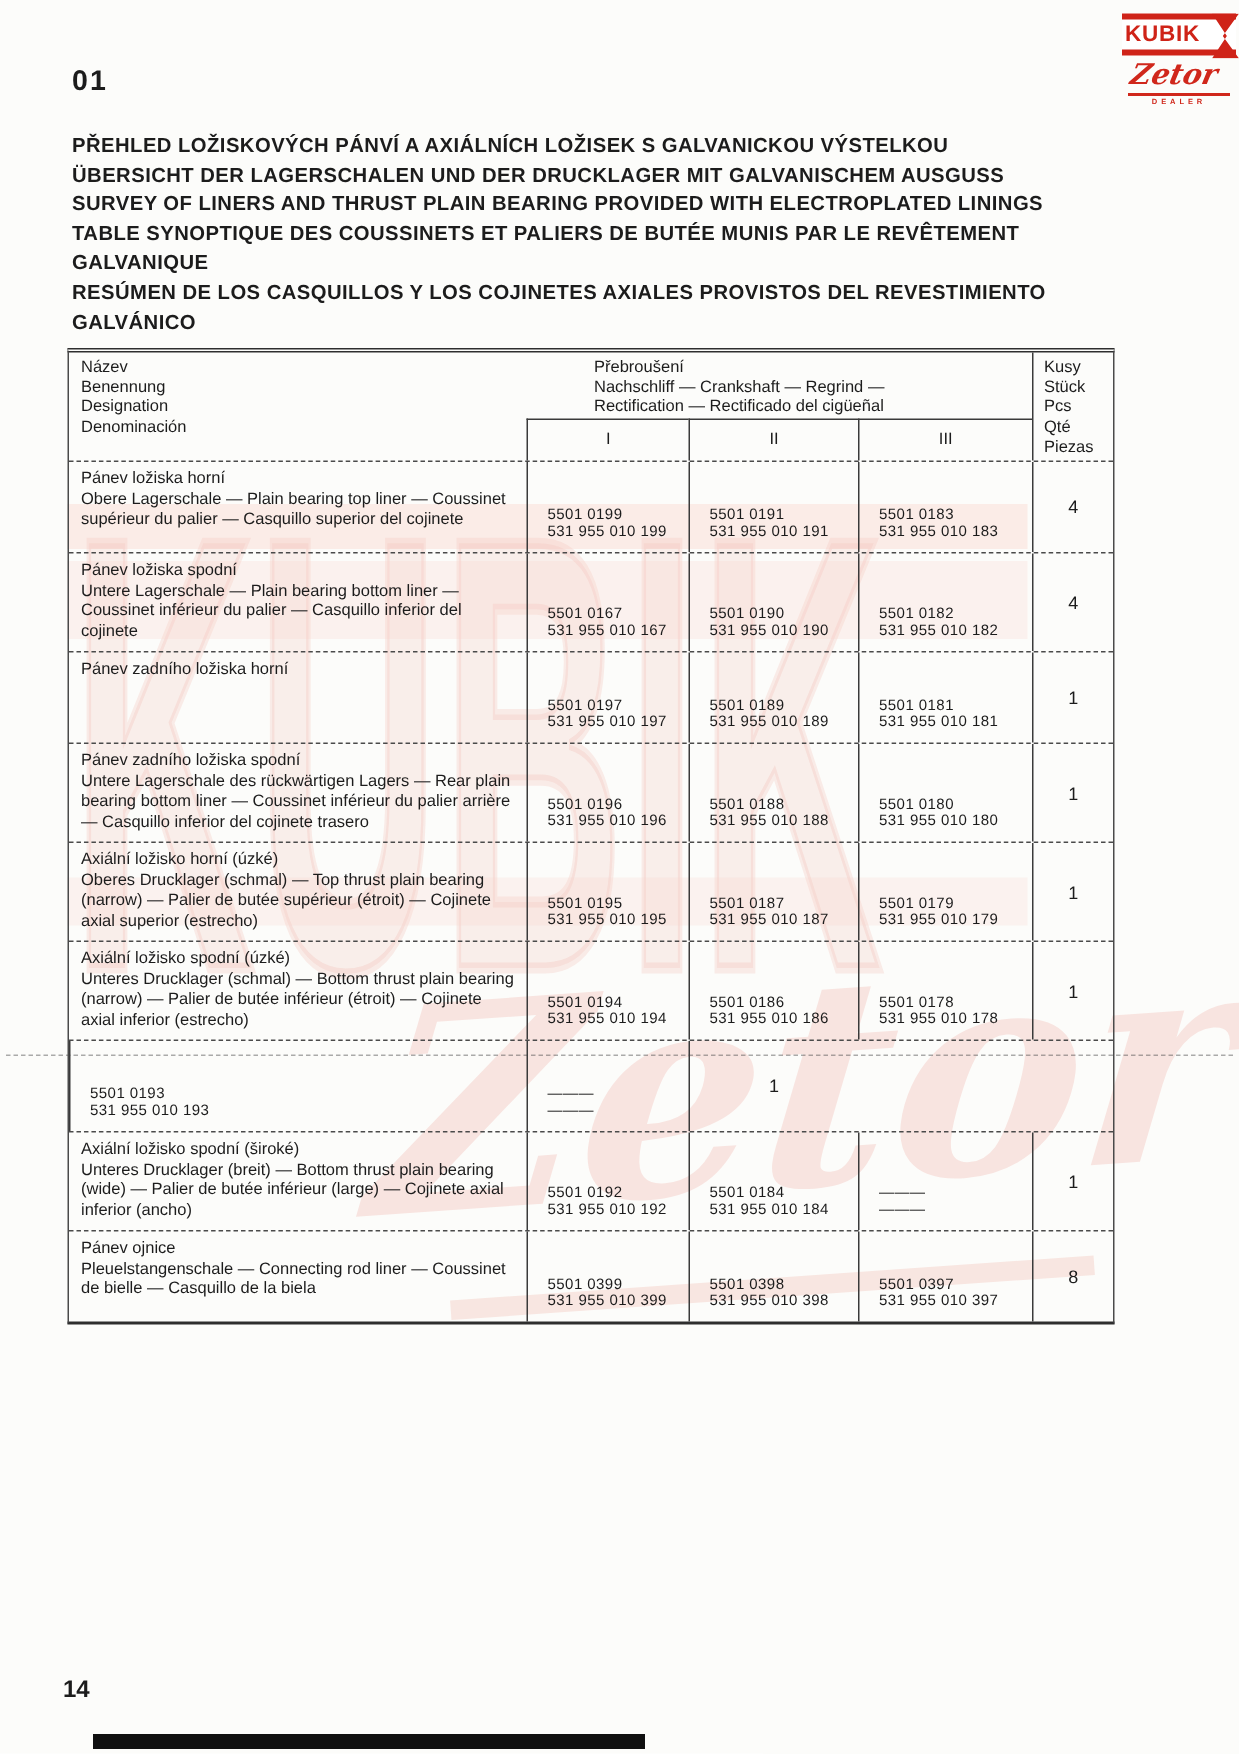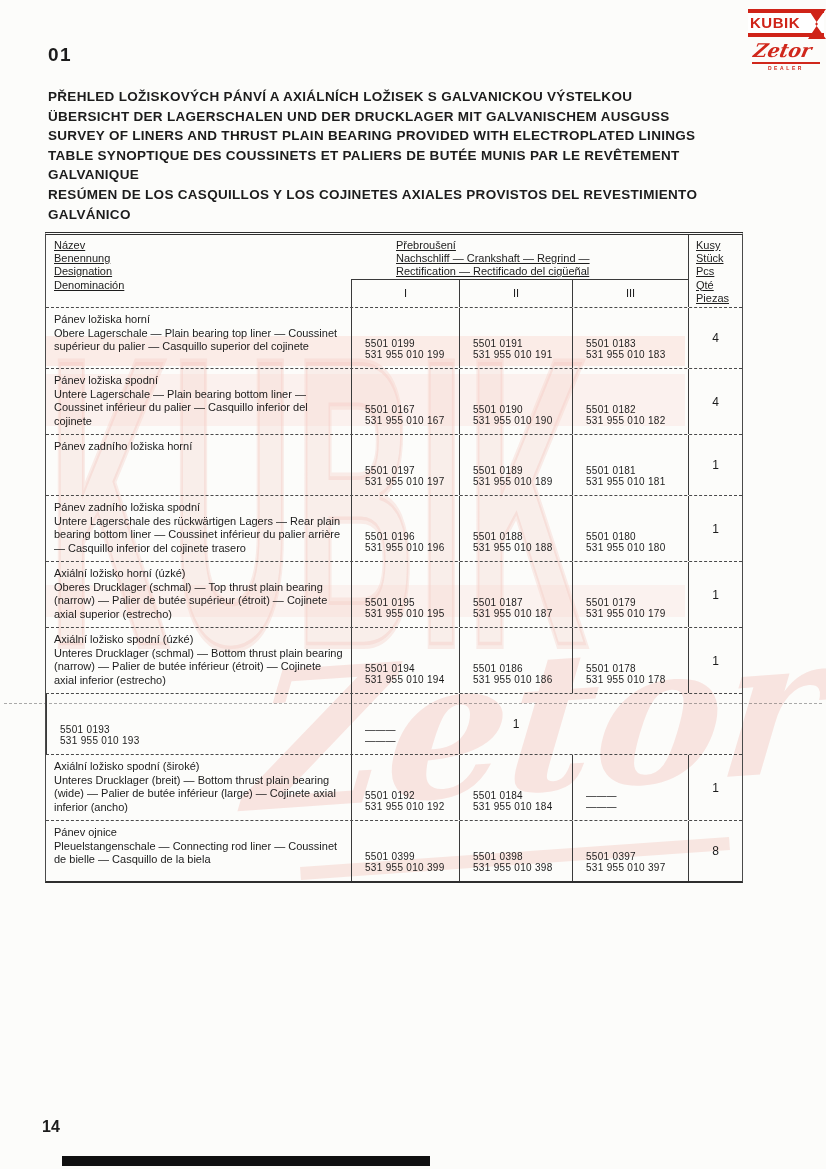--- a/index.html
+++ b/index.html
@@ -38,21 +38,21 @@
                 font-size:19px;transform:skewX(-12deg);margin:2px 0 0 6px;}
   .dealer-line{border-top:2px solid #d0271b;margin:1px 4px 0 4px;padding-top:1px;
                color:#d0271b;font-size:5px;letter-spacing:2.6px;text-align:center;font-weight:bold;}
 
   
   .ptable{position:absolute;left:45px;top:232px;width:696px;z-index:2;
           border-left:1px solid #4a4a4a;border-right:1px solid #4a4a4a;
           border-top:3px double #2e2e2e;border-bottom:2px solid #2e2e2e;}
   .theader{display:grid;grid-template-columns:305px 108px 113px 116px 54px;
            grid-template-rows:44px 28px;}
-  .th{font-size:11px;line-height:13.2px;padding:4px 0 0 8px;text-decoration:underline;}
+  .th{font-size:11px;line-height:13.2px;padding:4px 0 0 8px;}
   .th-name{grid-column:1;grid-row:1/3;}
   .th-regrind{grid-column:2/5;grid-row:1;padding-left:45px;}
   .th-qty{grid-column:5;grid-row:1/3;border-left:1px solid #3a3a3a;padding-left:7px;}
   .th-sub{font-size:11px;text-align:center;padding-top:7px;
           border-top:1px solid #3a3a3a;border-left:1px solid #3a3a3a;}
   .sub-1{grid-column:2;grid-row:2;}
   .sub-2{grid-column:3;grid-row:2;}
   .sub-3{grid-column:4;grid-row:2;}
 
   .trow{display:grid;grid-template-columns:305px 108px 113px 116px 54px;

